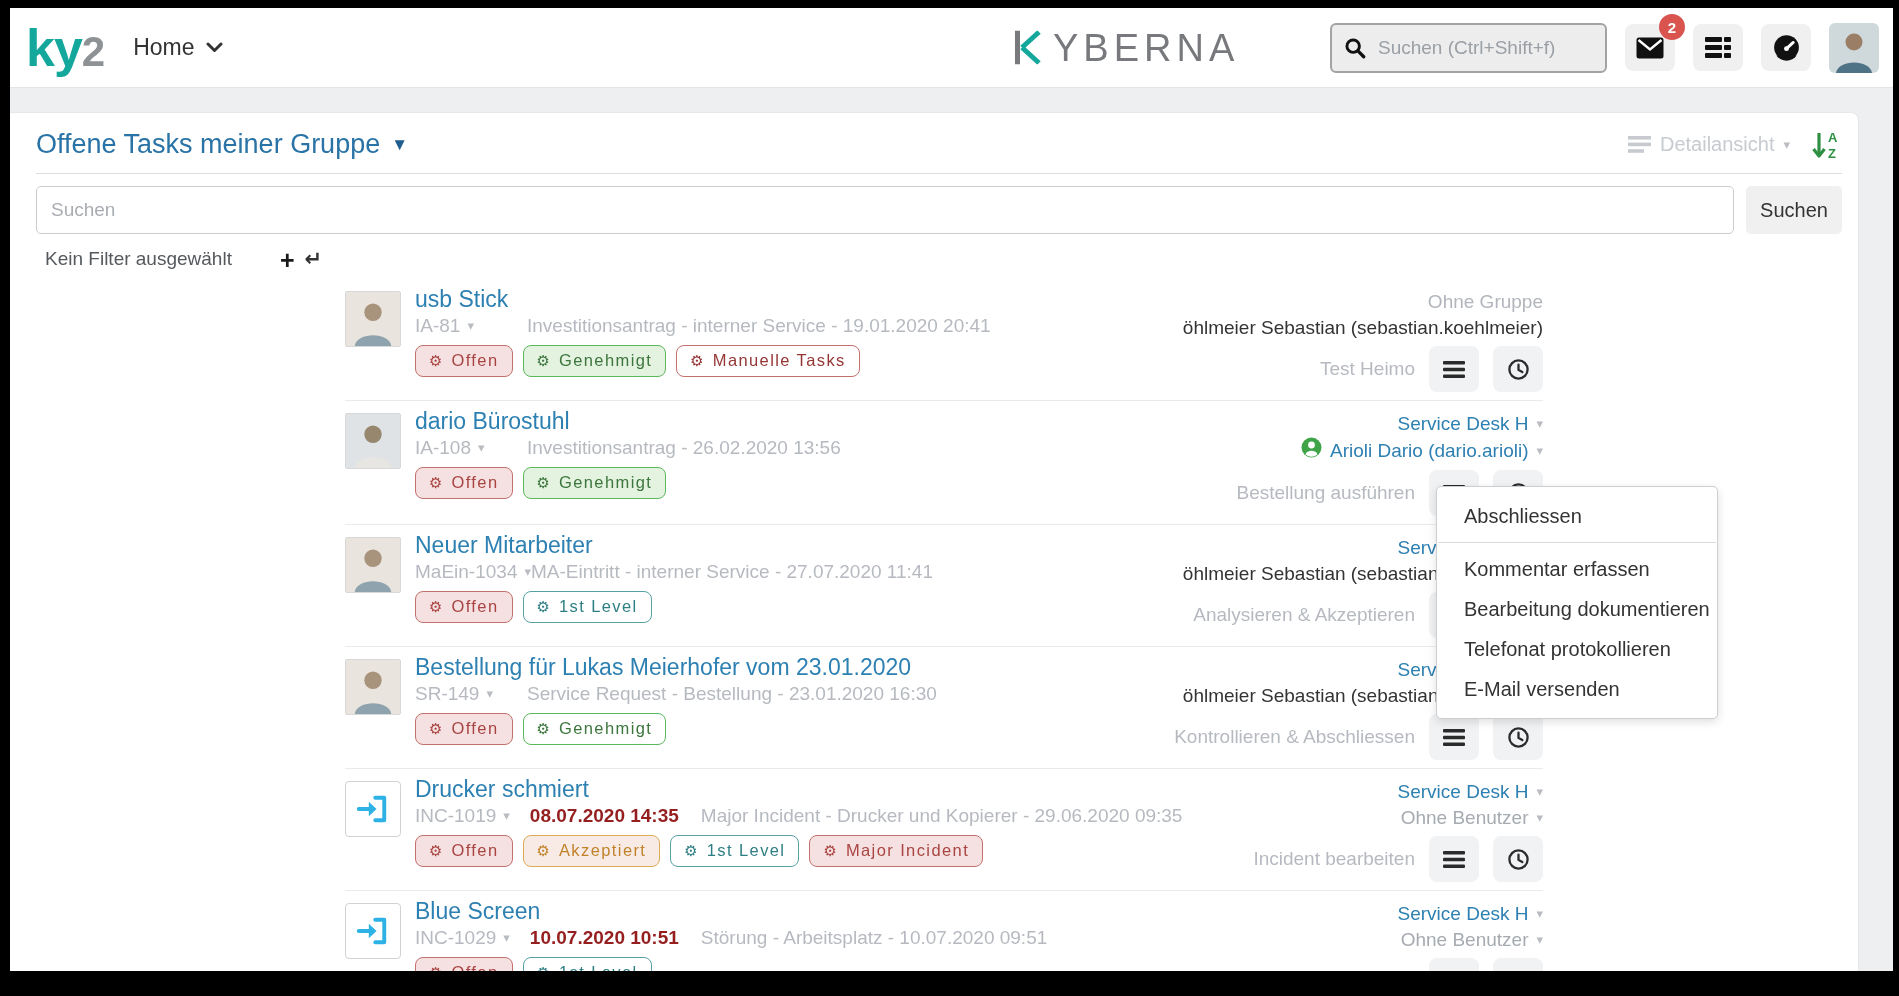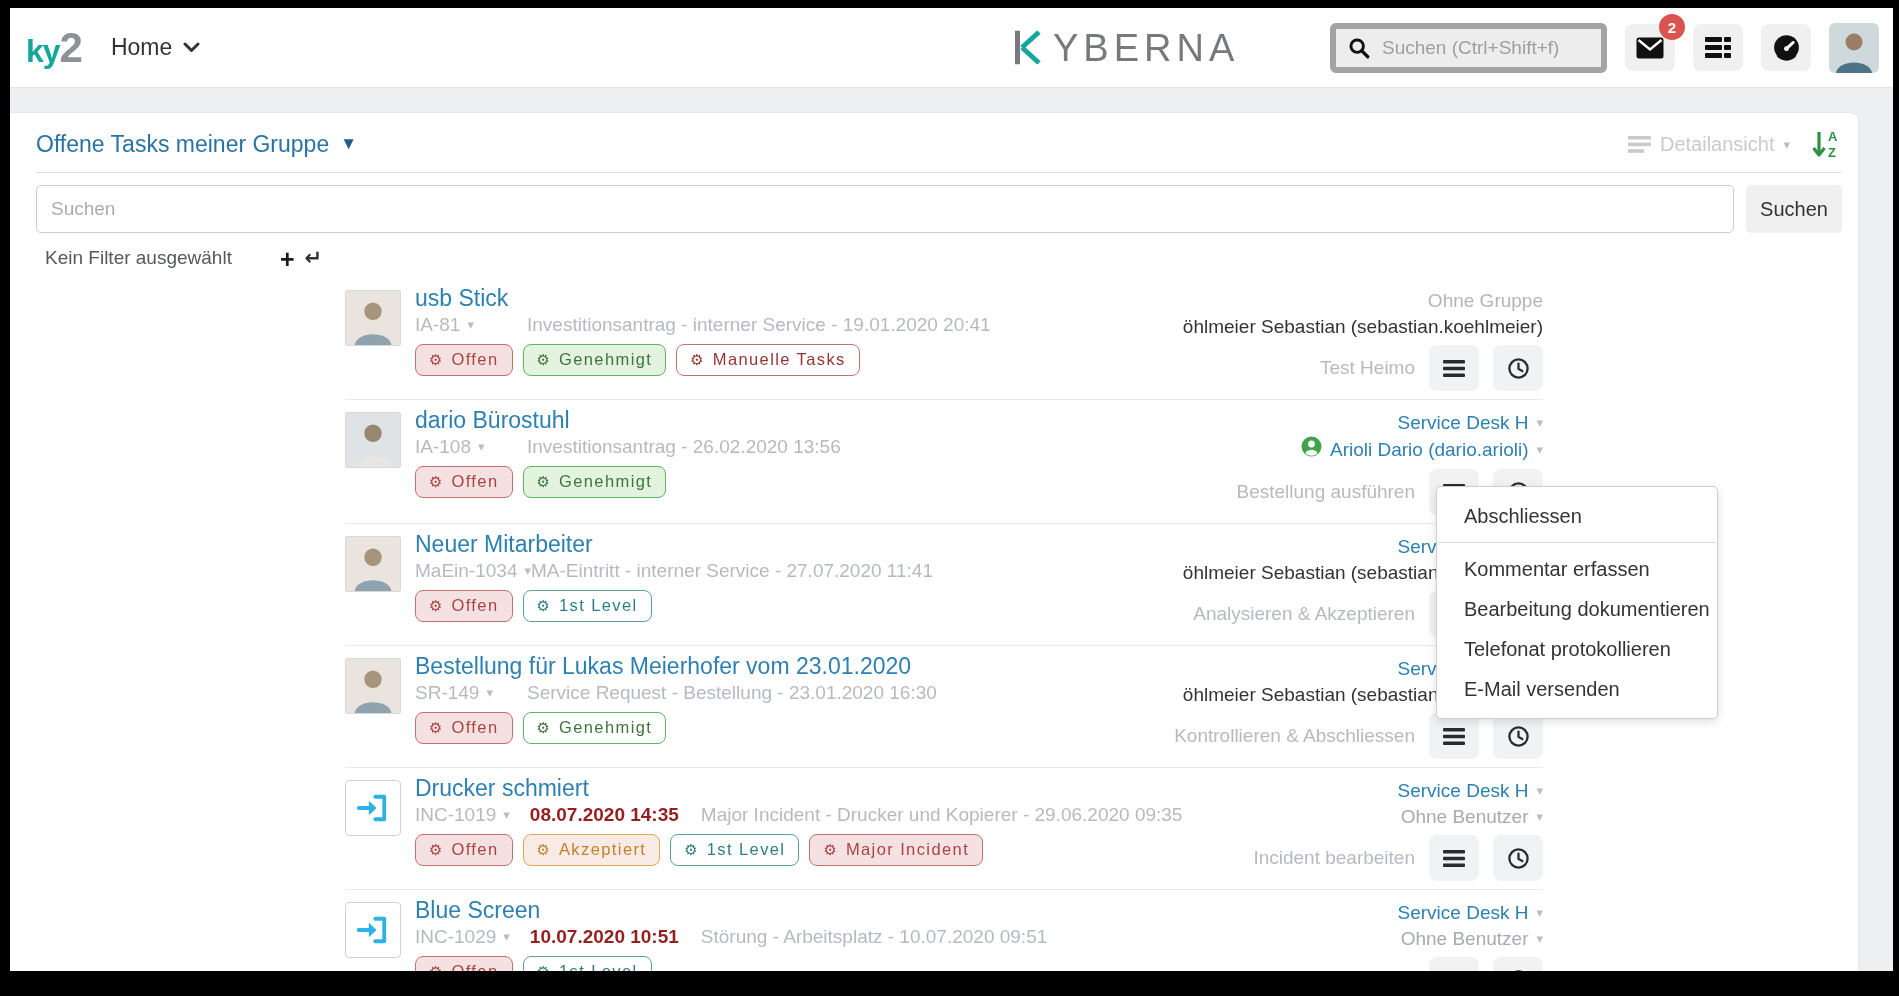--- a/index.html
+++ b/index.html
@@ -13,37 +13,37 @@
     width:1899px;height:996px;background:#000;
     padding:8px 6px 25px 10px;
     font-family:"Liberation Sans","DejaVu Sans",sans-serif;
     -webkit-font-smoothing:antialiased;
   }
   .app{position:relative;width:1883px;height:963px;background:#edeff0;overflow:hidden}
 
   
   .navbar{height:80px;background:#fff;border-bottom:1px solid #e2e4e6;display:flex;align-items:center;padding:0 14px 0 16px;position:relative}
   .brand-ky2{display:flex;align-items:baseline;cursor:pointer}
-  .brand-ky2 .ky{color:var(--brand-teal);font-size:32px;font-weight:700;letter-spacing:-1px}
+  .brand-ky2 .ky{color:var(--brand-teal);font-size:52px;font-weight:700;letter-spacing:-1px}
   .brand-ky2 .two{color:#8f9295;font-size:42px;font-weight:600}
   .home{margin-left:28px;display:flex;align-items:center;gap:11px;font-size:23px;color:#333;cursor:pointer}
   .kyberna{position:absolute;left:1004px;top:50%;transform:translateY(-50%);display:flex;align-items:center;gap:11px}
   .kyberna .rest{font-size:38px;color:#77797c;letter-spacing:5px;font-weight:400}
   .nav-right{margin-left:auto;display:flex;align-items:center;gap:18px}
-  .nav-search{width:277px;height:50px;background:#ededed;border:6px solid #a3a3a3;border-radius:6px;display:flex;align-items:center;gap:10px;padding:0 12px}
+  .nav-search{width:277px;height:50px;background:#ededed;border:2px solid #a3a3a3;border-radius:6px;display:flex;align-items:center;gap:10px;padding:0 12px}
   .nav-search input{flex:1;min-width:0;border:none;background:transparent;outline:none;font-size:19px;color:#333;font-family:inherit}
   .nav-search input::placeholder{color:#9aa0a5}
   .nav-btn{position:relative;width:50px;height:47px;background:#f0f0f0;border:none;border-radius:8px;display:flex;align-items:center;justify-content:center;cursor:pointer}
   .nav-badge{position:absolute;top:-10px;right:-10px;min-width:26px;height:26px;border-radius:13px;background:var(--notify-red);color:#fff;font-size:15px;font-weight:700;display:flex;align-items:center;justify-content:center;padding:0 5px}
   .nav-avatar{width:50px;height:50px;border-radius:6px;overflow:hidden;cursor:pointer;flex:none}
 
   
   .panel{position:absolute;left:0;top:104px;width:1849px;height:859px;background:#fff;border-radius:0 8px 0 0;border:1px solid #e5e7e9;border-left:none;border-bottom:none;padding:16px 16px 0 26px;display:flex;flex-direction:column}
   .title-row{display:flex;align-items:center}
-  .page-title{font-size:23px;color:var(--title-blue);cursor:pointer}
+  .page-title{font-size:27px;color:var(--title-blue);cursor:pointer}
   .title-caret{color:#1e5d8d;font-size:17px;margin-left:11px;cursor:pointer}
   .view-group{margin-left:auto;display:flex;align-items:center;gap:9px;color:#c7cbd0;font-size:20px;cursor:pointer}
   .sort-btn{margin-left:20px;background:none;border:none;cursor:pointer;display:flex;align-items:center;padding:0}
   .title-sep{border:none;border-top:1px solid #dbdee0;margin:13px 0 0}
   .search-row{display:flex;margin-top:12px;gap:12px}
   .search-input{flex:1;height:48px;border:1px solid #ccc;border-radius:5px;padding:0 14px;font-size:19px;color:#333;outline:none;font-family:inherit}
   .search-input::placeholder{color:#a9adb2}
   .search-btn{width:96px;height:48px;background:#f0f0f0;border:none;border-radius:5px;font-size:20px;color:#333;cursor:pointer;font-family:inherit}
   .filter-row{margin-top:14px;display:flex;font-size:19px;color:#55595d;padding-left:9px}
   .plus-ic{margin-left:48px;font-size:25px;font-weight:700;color:#1a1a1a;cursor:pointer;line-height:1}

